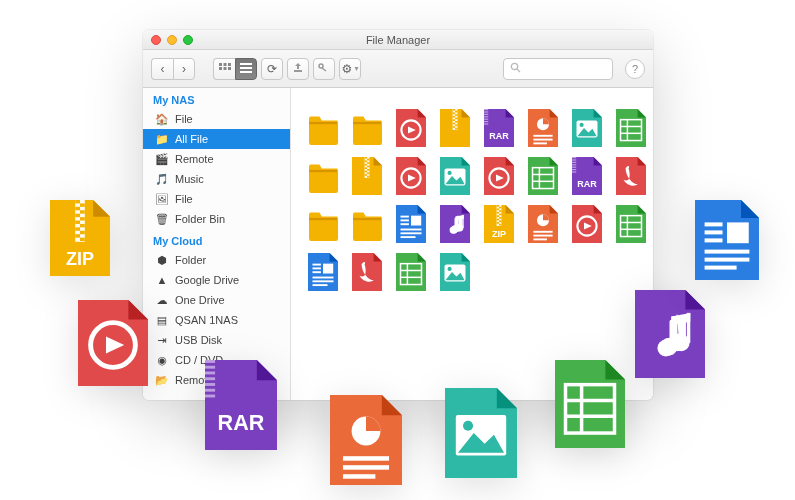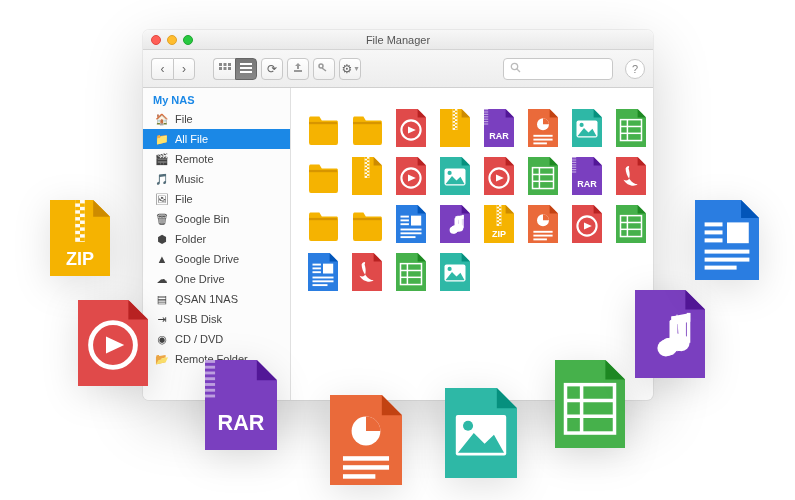--- a/index.html
+++ b/index.html
@@ -212,22 +212,23 @@
         <div class="side-item">
           <span class="icon">🎵</span>
           <span>Music</span>
         </div>
         <div class="side-item">
           <span class="icon">🖼</span>
           <span>File</span>
         </div>
         <div class="side-item">
           <span class="icon">🗑</span>
-          <span>Google Bin</span>
-        </div>
+          <span>Folder Bin</span>
+        </div>
+        <div class="side-head">My Cloud</div>
         <div class="side-item">
           <span class="icon">⬢</span>
           <span>Folder</span>
         </div>
         <div class="side-item">
           <span class="icon">▲</span>
           <span>Google Drive</span>
         </div>
         <div class="side-item">
           <span class="icon">☁</span>

